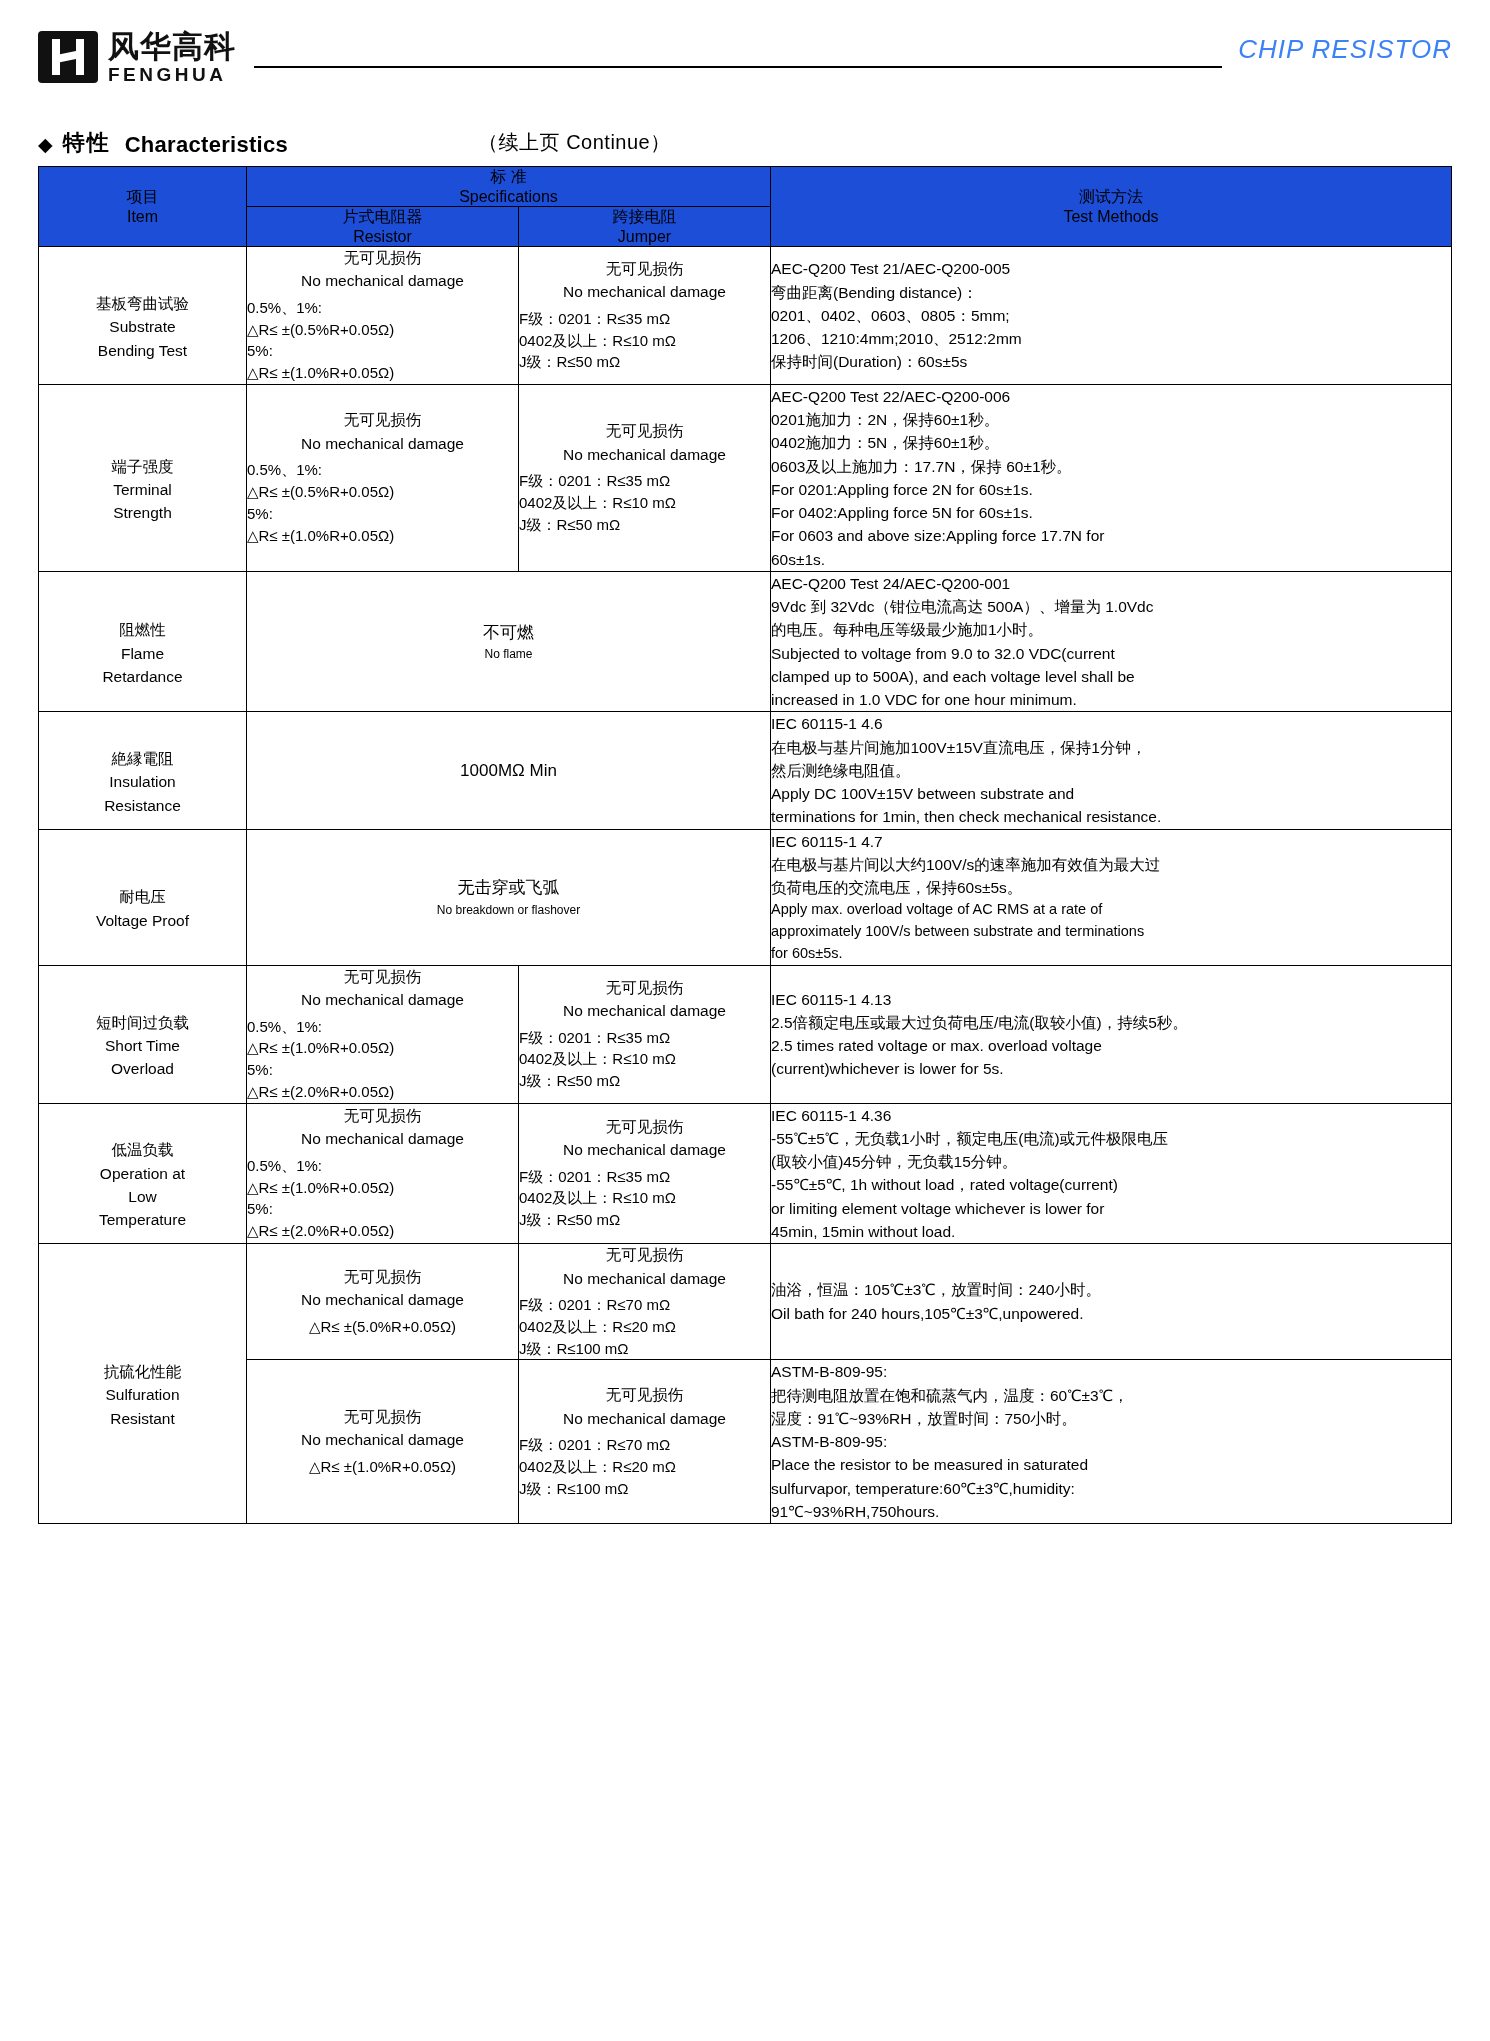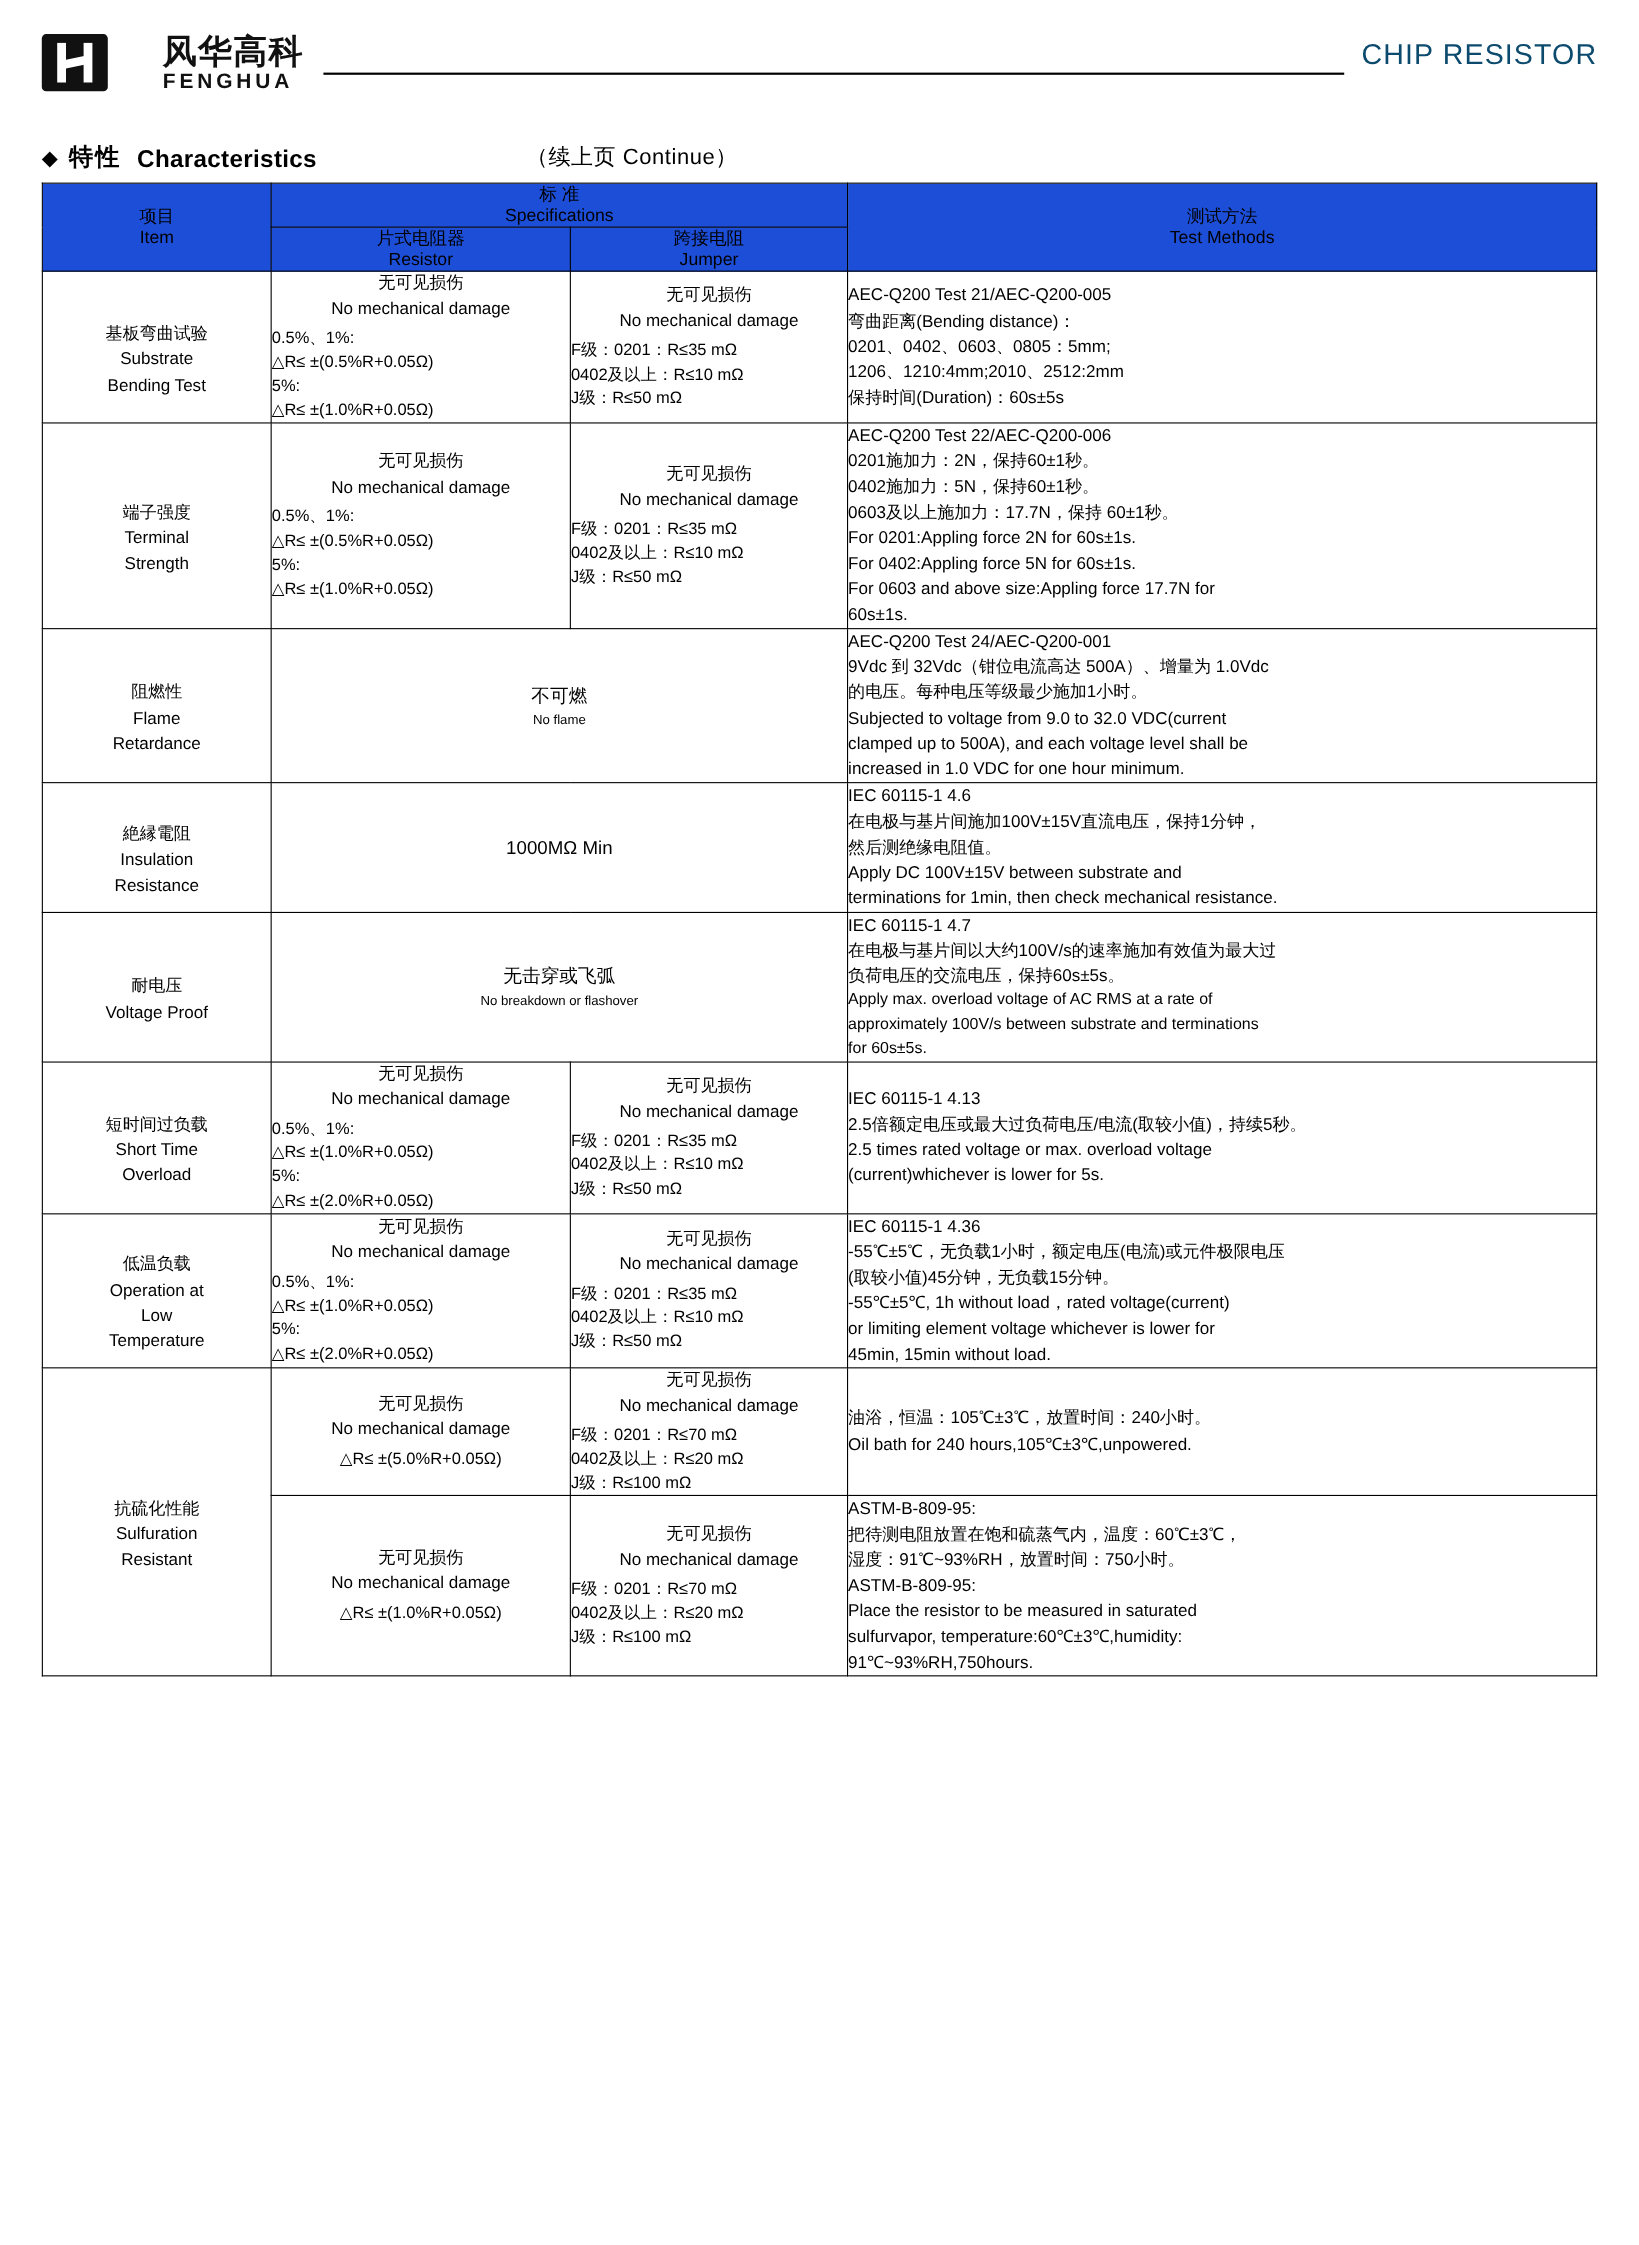--- a/index.html
+++ b/index.html
@@ -24,21 +24,20 @@
   
   .header {
     display: flex;
     align-items: center;
     height: 74px;
   }
   .logo-block {
     display: flex;
     align-items: flex-start;
     flex: 0 0 auto;
-    gap: 40px;
   }
   .logo-mark {
     width: 60px;
     height: 52px;
     background: #111;
     border-radius: 4px;
     position: relative;
     flex: 0 0 auto;
   }
   .logo-mark::before {
@@ -89,25 +88,26 @@
     flex: 1 1 auto;
     height: 0;
     border-top: 2px solid #000;
     margin: 0 0 0 18px;
     position: relative;
     top: 10px;
   }
   .header-title {
     font-size: 26px;
     letter-spacing: 1px;
-    color: #0c4a6e;
+    color: #3b82f6;
     margin-left: 16px;
     white-space: nowrap;
     position: relative;
     top: -8px;
+    font-style: italic;
   }
 
   
   .section-row {
     display: flex;
     align-items: flex-end;
     margin-top: 34px;
     margin-bottom: 8px;
   }
   .diamond {

